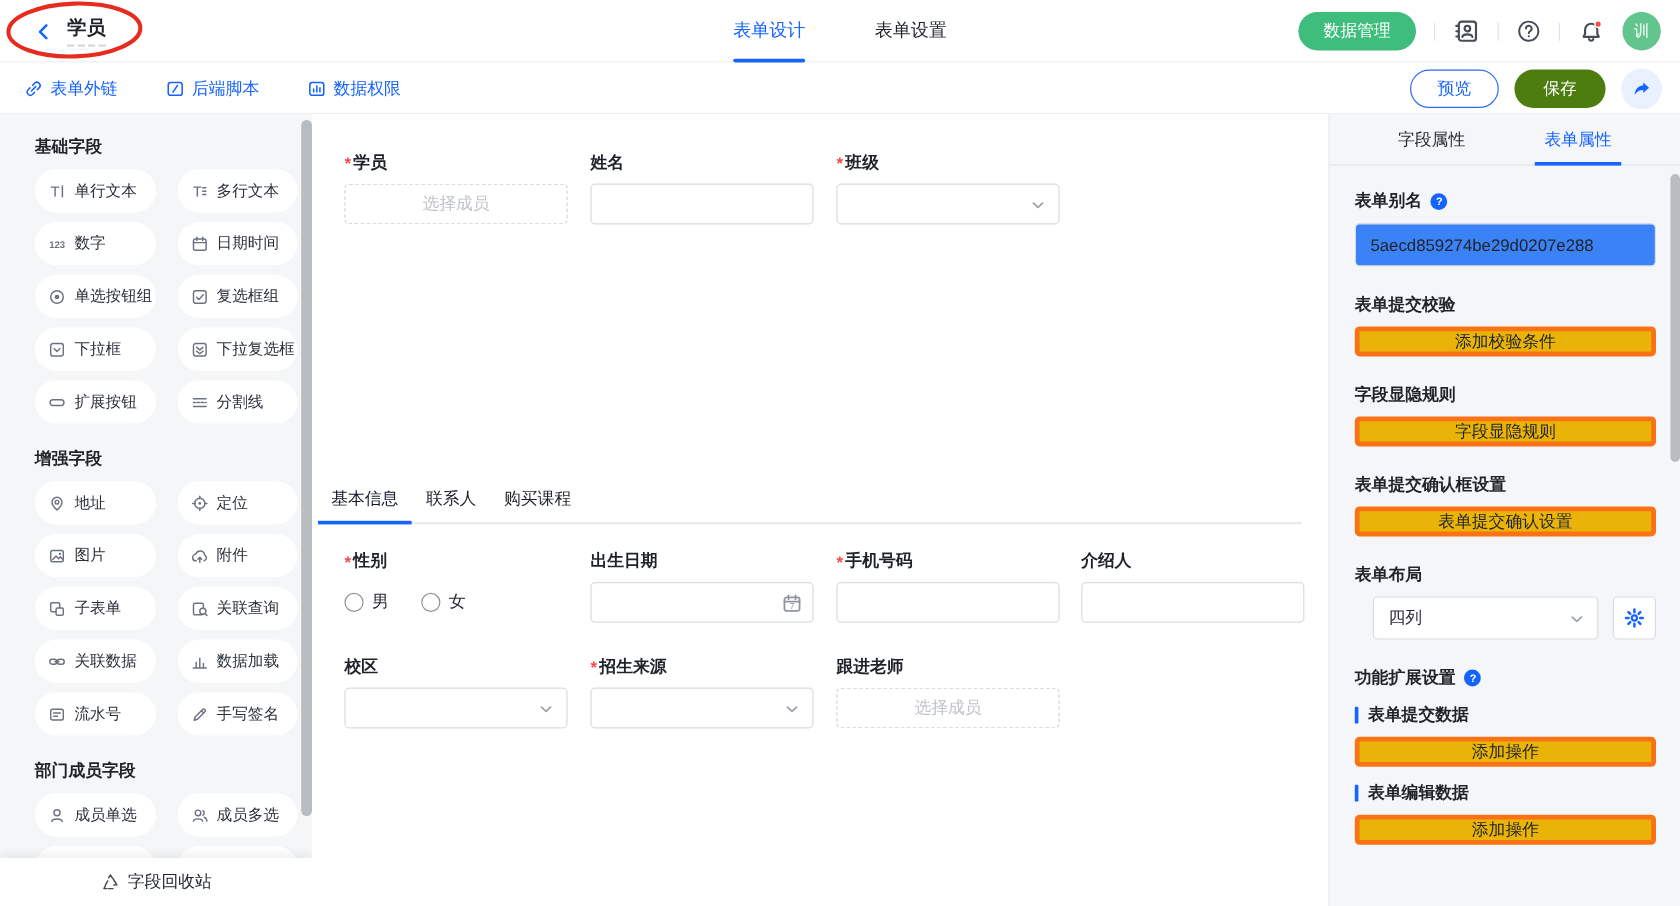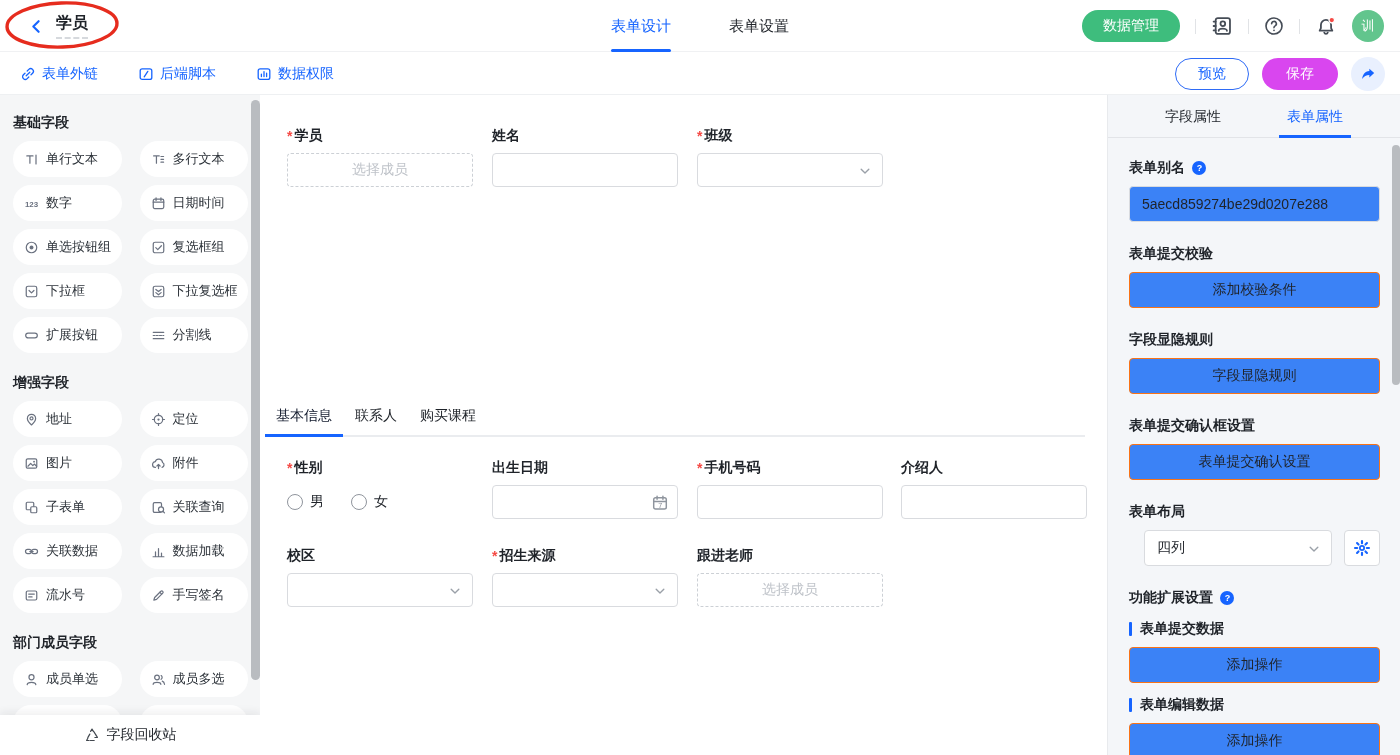--- a/index.html
+++ b/index.html
@@ -24,26 +24,26 @@
   .ico-btn.small { width:20px; height:20px; }
   .avatar { width:32px; height:32px; border-radius:50%; background:#62c58d; color:#fff; font-size:13px; display:flex; align-items:center; justify-content:center; cursor:pointer; }
 
   
   .toolbar { position:absolute; top:52px; left:0; right:0; height:43px; background:#fff; border-bottom:1px solid #eef0f2; z-index:25; }
   .tb-links { position:absolute; left:20px; top:0; height:43px; display:flex; align-items:center; gap:40px; }
   .tb-link { display:flex; align-items:center; gap:6px; color:#1664ff; cursor:pointer; }
   .tb-link .ic { width:16px; height:16px; }
   .tb-right { position:absolute; right:15px; top:0; height:43px; display:flex; align-items:center; gap:13px; }
   .btn-preview { height:32px; padding:0 22px; border-radius:16px; border:1px solid #2e6bf6; background:#fff; color:#1664ff; font-size:14px; cursor:pointer; }
-  .btn-save { height:32px; padding:0 24px; border-radius:16px; border:none; background:#d946ef; color:#fff; font-size:14px; cursor:pointer; }
+  .btn-save { height:32px; padding:0 24px; border-radius:16px; border:none; background:#4d7c0f; color:#fff; font-size:14px; cursor:pointer; }
   .btn-share { width:34px; height:34px; border-radius:50%; background:#e9f0fe; border:none; cursor:pointer; padding:8px; color:#1664ff; }
 
   
   .sidebar { position:absolute; top:95px; left:0; width:260px; bottom:0; background:#f5f6f7; overflow:hidden; }
-  .sidebar-inner { padding:19px 12px 0 13px; }
+  .sidebar-inner { padding:19px 12px 0 29px; }
   .sec-title { font-size:14px; font-weight:700; color:#1f2329; }
   .sec-title + .grid { margin-top:9px; }
   .grid { display:grid; grid-template-columns:1fr 1fr; gap:8px 18px; margin-bottom:21px; }
   .pill { height:36px; background:#fff; border-radius:18px; display:flex; align-items:center; gap:7px; padding-left:11px; font-size:13px; color:#2b3138; cursor:grab; }
   .pill .ic { width:15px; height:15px; color:#6b7280; flex:none; }
   .pill.ghost { visibility:visible; }
   .sidebar-footer { position:absolute; left:0; right:0; bottom:0; height:40px; background:#fff; box-shadow:0 -3px 8px rgba(31,35,41,.07); display:flex; align-items:center; justify-content:center; gap:7px; font-size:14px; cursor:pointer; z-index:6; }
   .sidebar-footer .ic { width:16px; height:16px; color:#42484f; }
   .scroll-thumb-left { position:absolute; left:251px; top:100px; width:9px; height:580px; background:#b9bcc0; border-radius:5px; z-index:8; cursor:pointer; }
 
@@ -68,21 +68,21 @@
   .panel { position:absolute; top:95px; left:1107px; right:0; bottom:0; background:#f4f6f9; border-left:1px solid #e8eaed; }
   .panel-tabs { height:43px; display:flex; align-items:center; justify-content:center; gap:66px; border-bottom:1px solid #e2e4e8; }
   .p-tab { position:relative; height:43px; line-height:43px; cursor:pointer; font-size:14px; }
   .p-tab.active { color:#1664ff; }
   .p-tab.active::after { content:""; position:absolute; left:-8px; right:-8px; bottom:0; height:3px; background:#1664ff; }
   .panel-body { padding:21px 20px 0 21px; }
   .p-label { font-size:14px; font-weight:700; display:flex; align-items:center; gap:6px; }
   .p-label .q { width:16px; height:16px; color:#1664ff; cursor:pointer; }
   .p-input { margin-top:9px; height:36px; width:100%; border:1px solid #d9dbdf; border-radius:4px; background:#3b82f6; display:flex; align-items:center; padding:0 12px; font-size:14px; color:#1f2329; }
   .p-heading { margin-top:23px; font-size:14px; font-weight:700; }
-  .p-btn { margin-top:9px; height:36px; width:100%; border:1px solid #f97316; border-radius:4px; background:#3b82f6; font-size:14px; color:#1f2329; cursor:pointer; font-family:inherit; }
+  .p-btn { margin-top:9px; height:25px; width:100%; border:4px solid #f97316; border-radius:4px; background:#eab308; font-size:14px; color:#1f2329; cursor:pointer; font-family:inherit; }
   .layout-row { margin-top:9px; display:flex; gap:12px;padding-left:15px; }
   .p-select { flex:1; height:36px; border:1px solid #d9dbdf; border-radius:4px; background:#fff; position:relative; display:flex; align-items:center; padding:0 12px; font-size:14px; cursor:pointer; }
   .p-select .chev { position:absolute; right:9px; top:10px; width:16px; height:16px; color:#9aa0a8; }
   .gear-btn { width:36px; height:36px; border:1px solid #d9dbdf; border-radius:4px; background:#fff; padding:8px; color:#1664ff; cursor:pointer; }
   .ext-group-title { margin-top:13px; font-size:14px; font-weight:700; display:flex; align-items:center; }
   .ext-group-title::before { content:""; width:3px; height:14px; background:#1664ff; border-radius:1px; margin-right:8px; }
   .scroll-thumb-right { position:absolute; right:0; top:50px; width:8px; height:240px; background:#b9bcc0; border-radius:4px; cursor:pointer; }
 </style>
 </head>
 <body>

